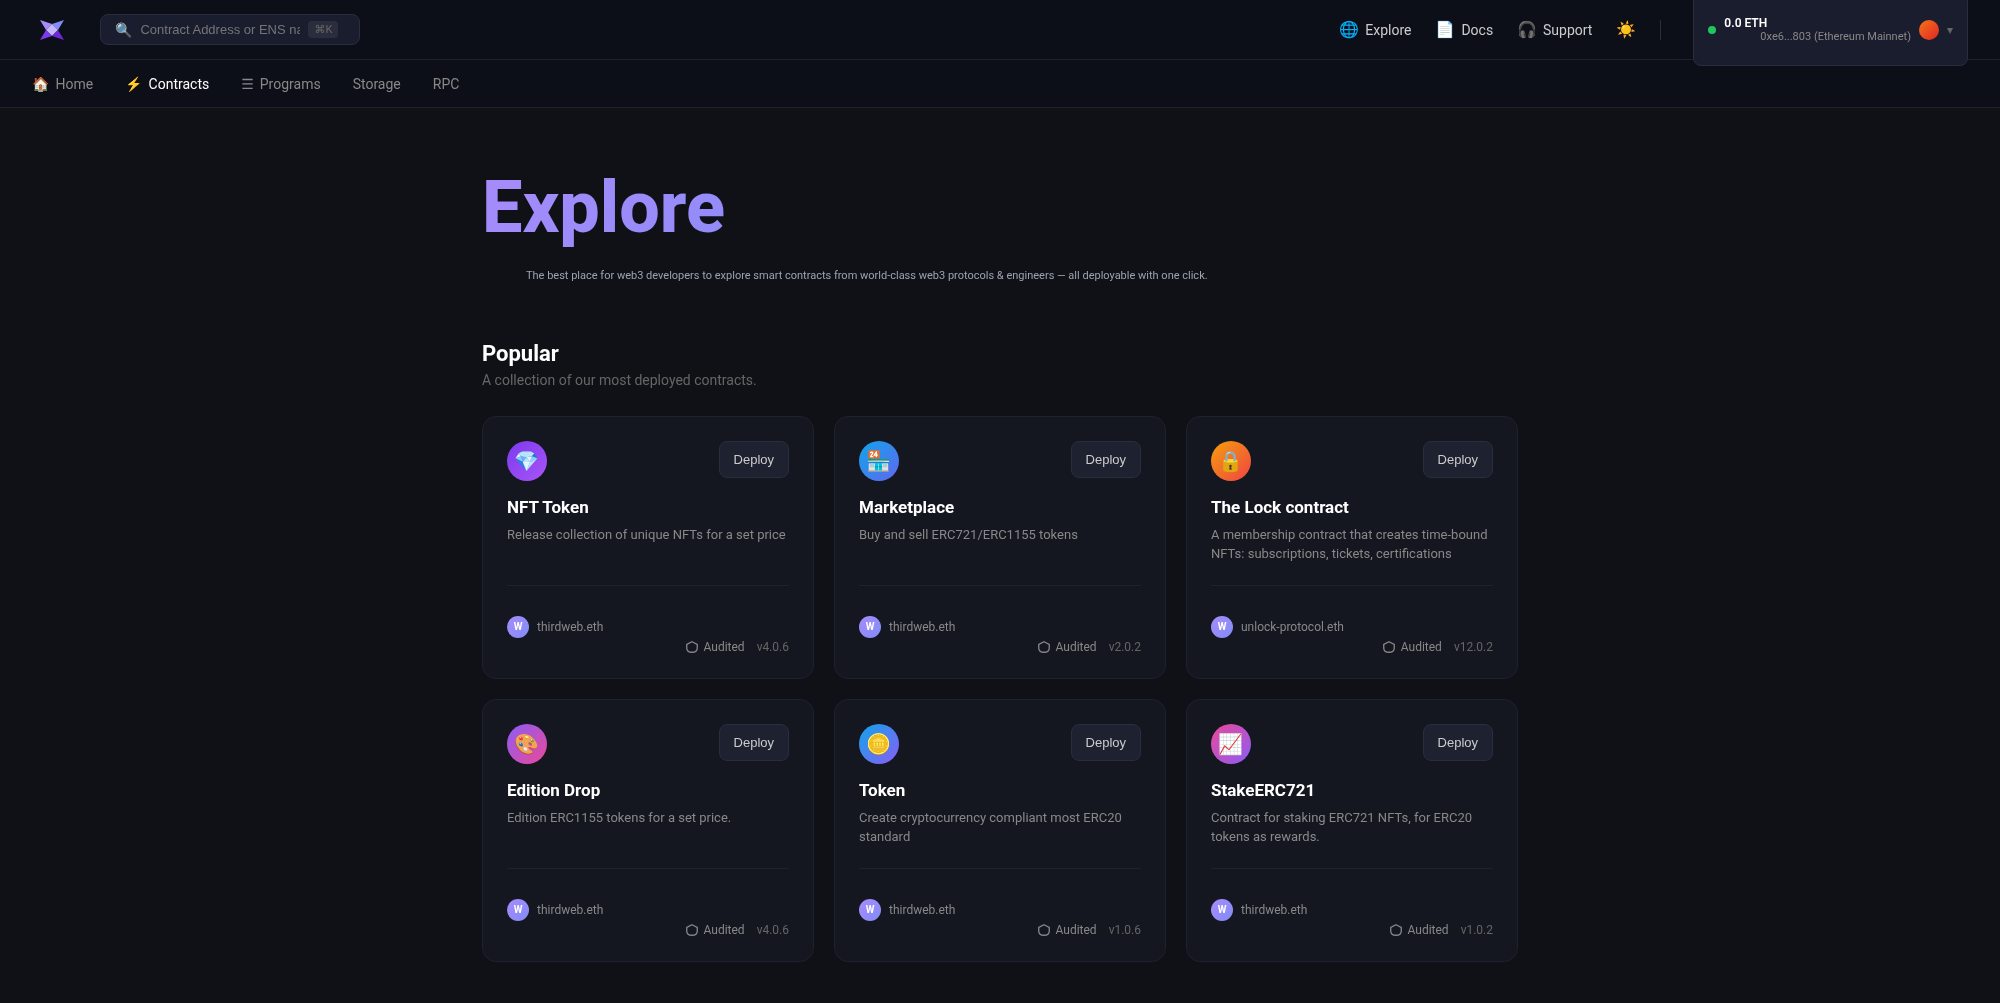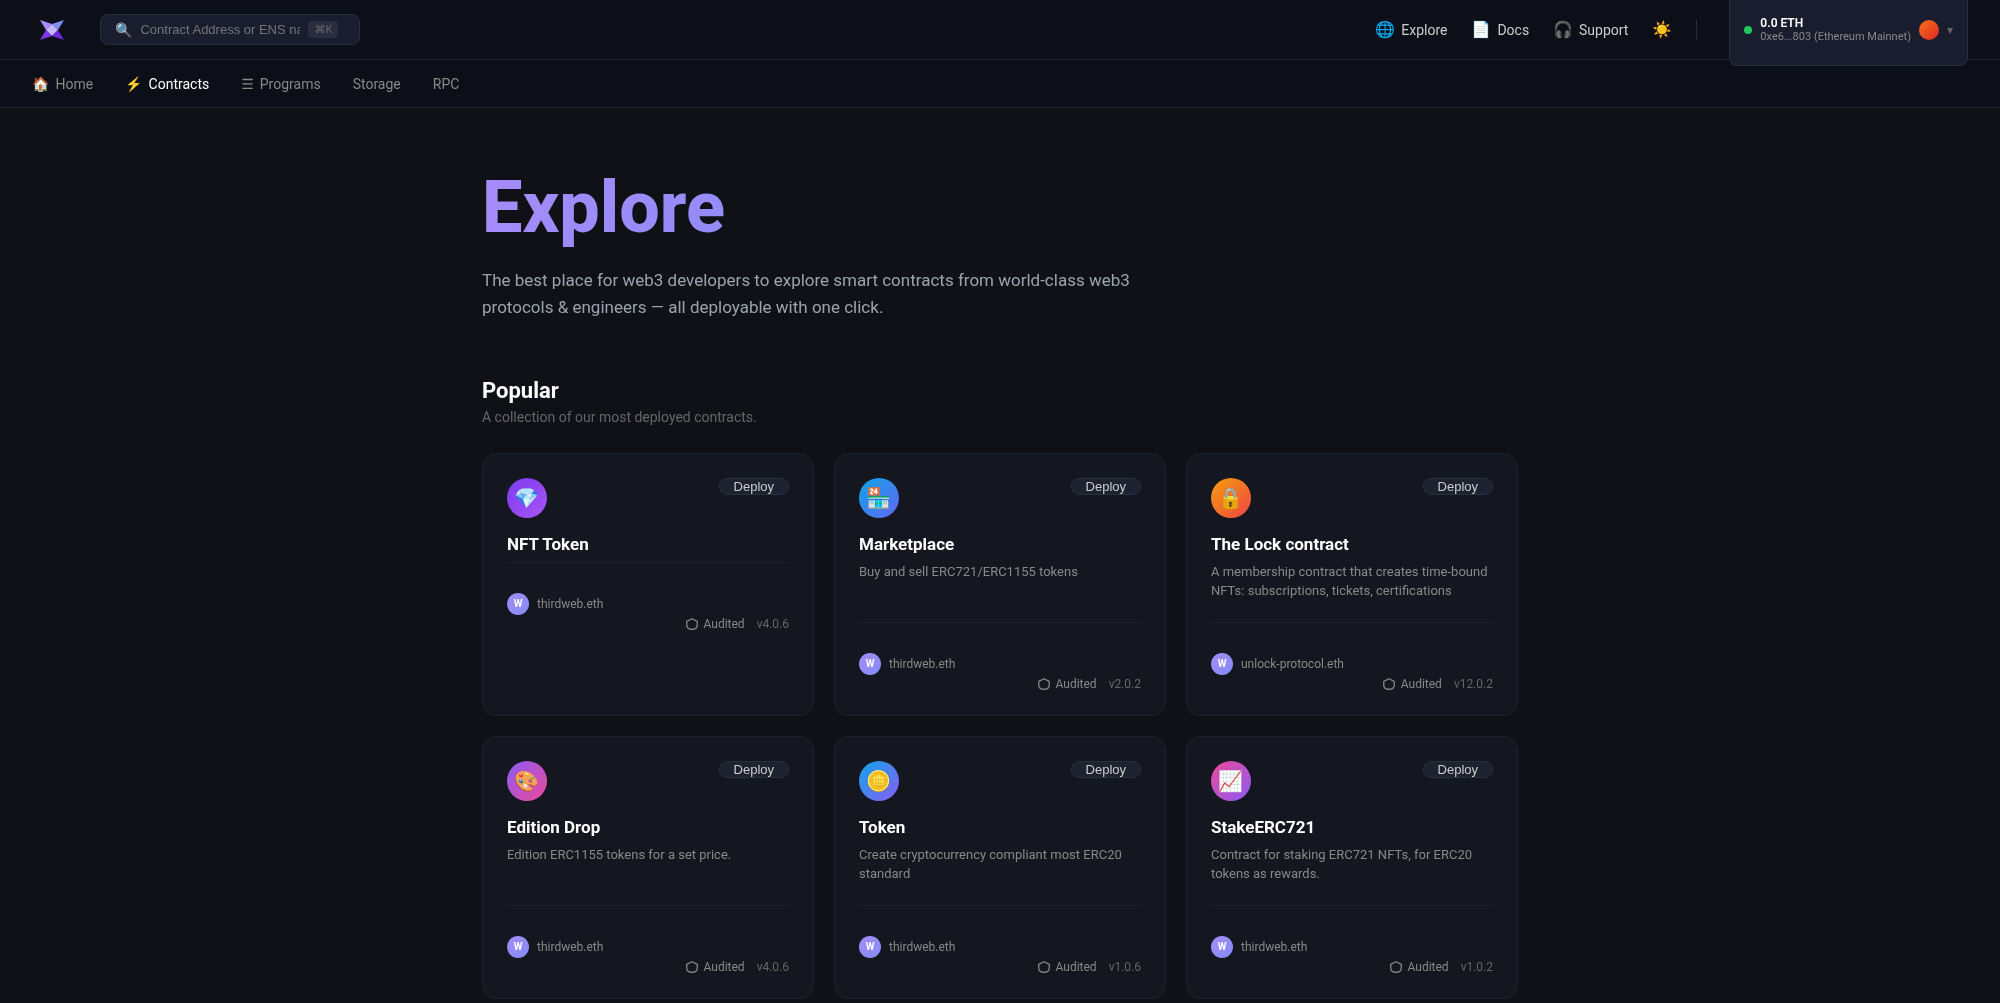--- a/index.html
+++ b/index.html
@@ -121,25 +121,26 @@
       font-size: 72px;
       font-weight: 800;
       line-height: 1.1;
       background: linear-gradient(135deg, #a78bfa, #818cf8, #60a5fa);
       -webkit-background-clip: text;
       -webkit-text-fill-color: transparent;
       background-clip: text;
       margin-bottom: 20px;
     }
     .hero-subtitle {
-      font-size: 17px;
+      font-size: 11px;
       color: #9ca3af;
       line-height: 1.6;
       max-width: 700px;
       margin-bottom: 56px;
+      margin-left: 44px;
     }
 
     .section-title {
       font-size: 22px;
       font-weight: 700;
       color: #fff;
       margin-bottom: 6px;
     }
     .section-subtitle {
       font-size: 14px;
@@ -172,21 +173,21 @@
     .card-logo {
       width: 40px; height: 40px;
       border-radius: 50%;
       display: flex; align-items: center; justify-content: center;
       font-size: 20px;
     }
     .deploy-btn {
       background: #1e2130;
       border: 1px solid #2a2d3e;
       border-radius: 8px;
-      padding: 0 14px;
+      padding: 10px 14px;
       font-size: 13px;
       color: #ccc;
       cursor: pointer;
       transition: background 0.2s;
     }
 
     .card-name {
       font-size: 17px;
       font-weight: 700;
       color: #fff;
@@ -299,21 +300,21 @@
     <a class="nav-link">
       <span class="icon">☀️</span>
     </a>
 
     <div class="divider"></div>
 
     <div class="wallet-btn">
       <span style="width:8px;height:8px;background:#22c55e;border-radius:50%;display:inline-block;"></span>
       <div style="display:flex;flex-direction:column;line-height:1.2;">
         <span style="font-size:12px;color:#fff;font-weight:600;">0.0 ETH</span>
-        <span style="font-size:11px;color:#888;">0xe6...803 (Ethereum Mainnet)</span>
+        <span style="font-size:11px;color:#888;margin-left:36px;">0xe6...803 (Ethereum Mainnet)</span>
       </div>
       <div class="wallet-icon-img"></div>
       <span class="wallet-chevron">▾</span>
     </div>
   </div>
 </nav>
 
 <nav class="sec-nav">
   <div class="sec-nav-item">
     <span class="icon">🏠</span>
@@ -343,20 +344,21 @@
     <h2 class="section-title">Popular</h2>
     <p class="section-subtitle">A collection of our most deployed contracts.</p>
 
     <div class="cards-grid" id="cards-grid">
     <div class="card">
     <div class="card-header">
       <div class="card-logo logo-nft">💎</div>
       <button class="deploy-btn">Deploy</button>
     </div>
     <div class="card-name">NFT Token</div>
+    <div class="card-desc">Release collection of unique NFTs for a set price</div>
     <div class="card-footer">
       <div class="author">
         <div class="author-avatar">W</div>
         <span class="author-name">thirdweb.eth</span>
       </div>
       <div class="card-meta">
         <div class="audited-badge">
           <svg class="shield-icon" viewBox="0 0 16 16" fill="none" stroke="currentColor" stroke-width="1.5">
             <path d="M8 2L14 5v4c0 3-2.5 5-6 5S2 12 2 9V5L8 2z"></path>
           </svg>

